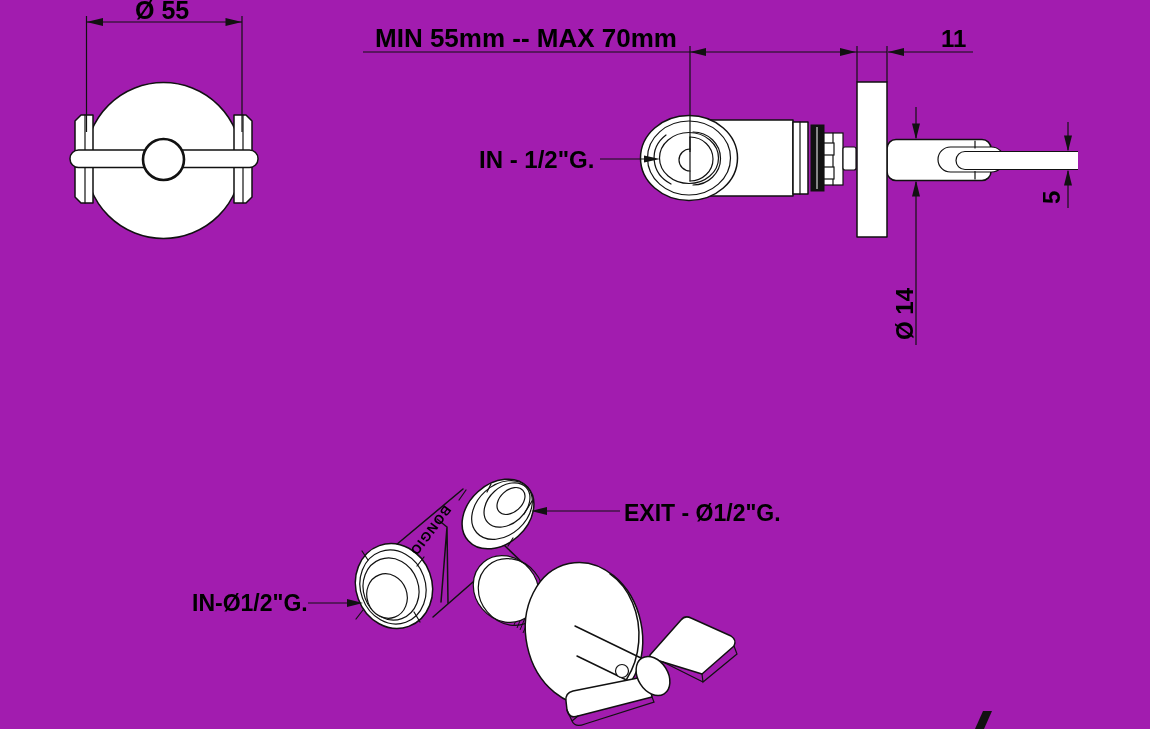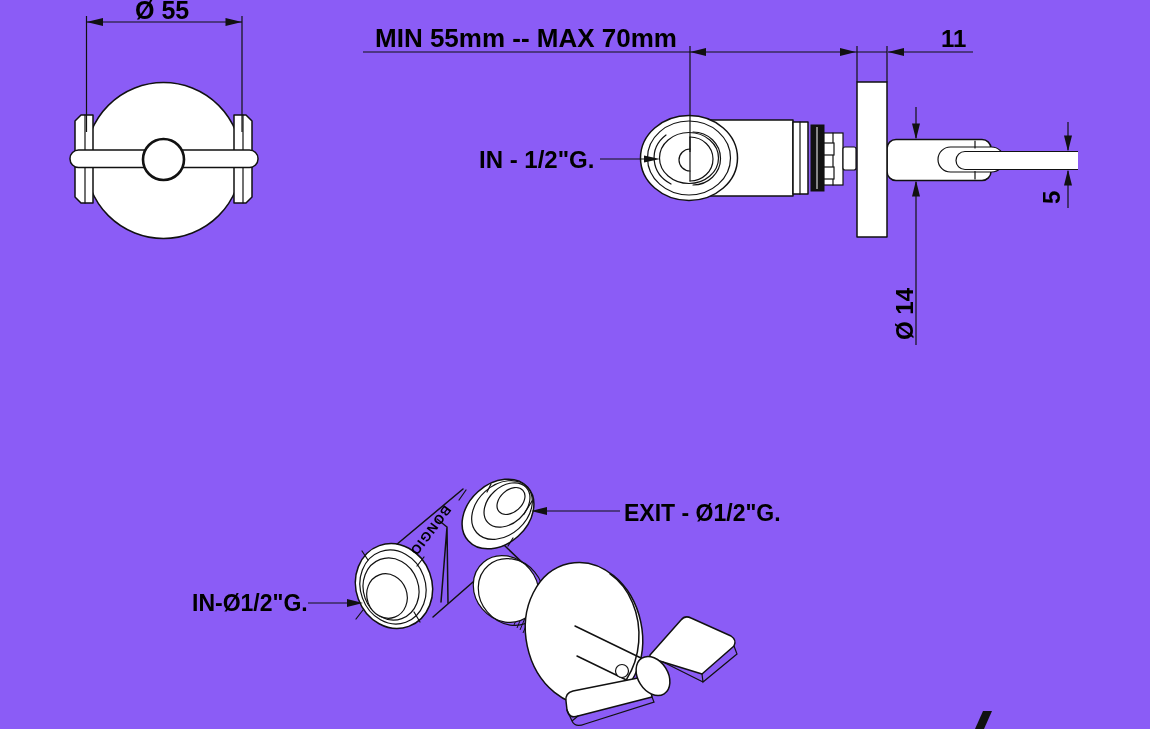--- a/index.html
+++ b/index.html
@@ -1,16 +1,16 @@
 <!DOCTYPE html>
 <html><head>
 <meta charset="utf-8">
 <style>
   html,body{margin:0;padding:0;background:#fff;}
-  #canvas{position:relative;width:1150px;height:729px;background:#8b5cf6;overflow:hidden;}
+  #canvas{position:relative;width:1150px;height:729px;background:#a21caf;overflow:hidden;}
   svg{display:block;}
   svg text{font-family:"Liberation Sans","DejaVu Sans",sans-serif;font-weight:700;fill:#000;}
   .t26{font-size:26px;}
   .t25{font-size:25px;}
   .t24{font-size:24px;}
   .t23{font-size:23px;}
   .t13{font-size:13px;letter-spacing:1px;}
   .ln{stroke:#111;stroke-width:1.5;fill:none;stroke-linecap:round;stroke-linejoin:round;}
   .lnthin{stroke:#111;stroke-width:1.2;fill:none;stroke-linecap:round;}
   .wfill{fill:#ffffff;stroke:#111;stroke-width:1.5;stroke-linejoin:round;}

